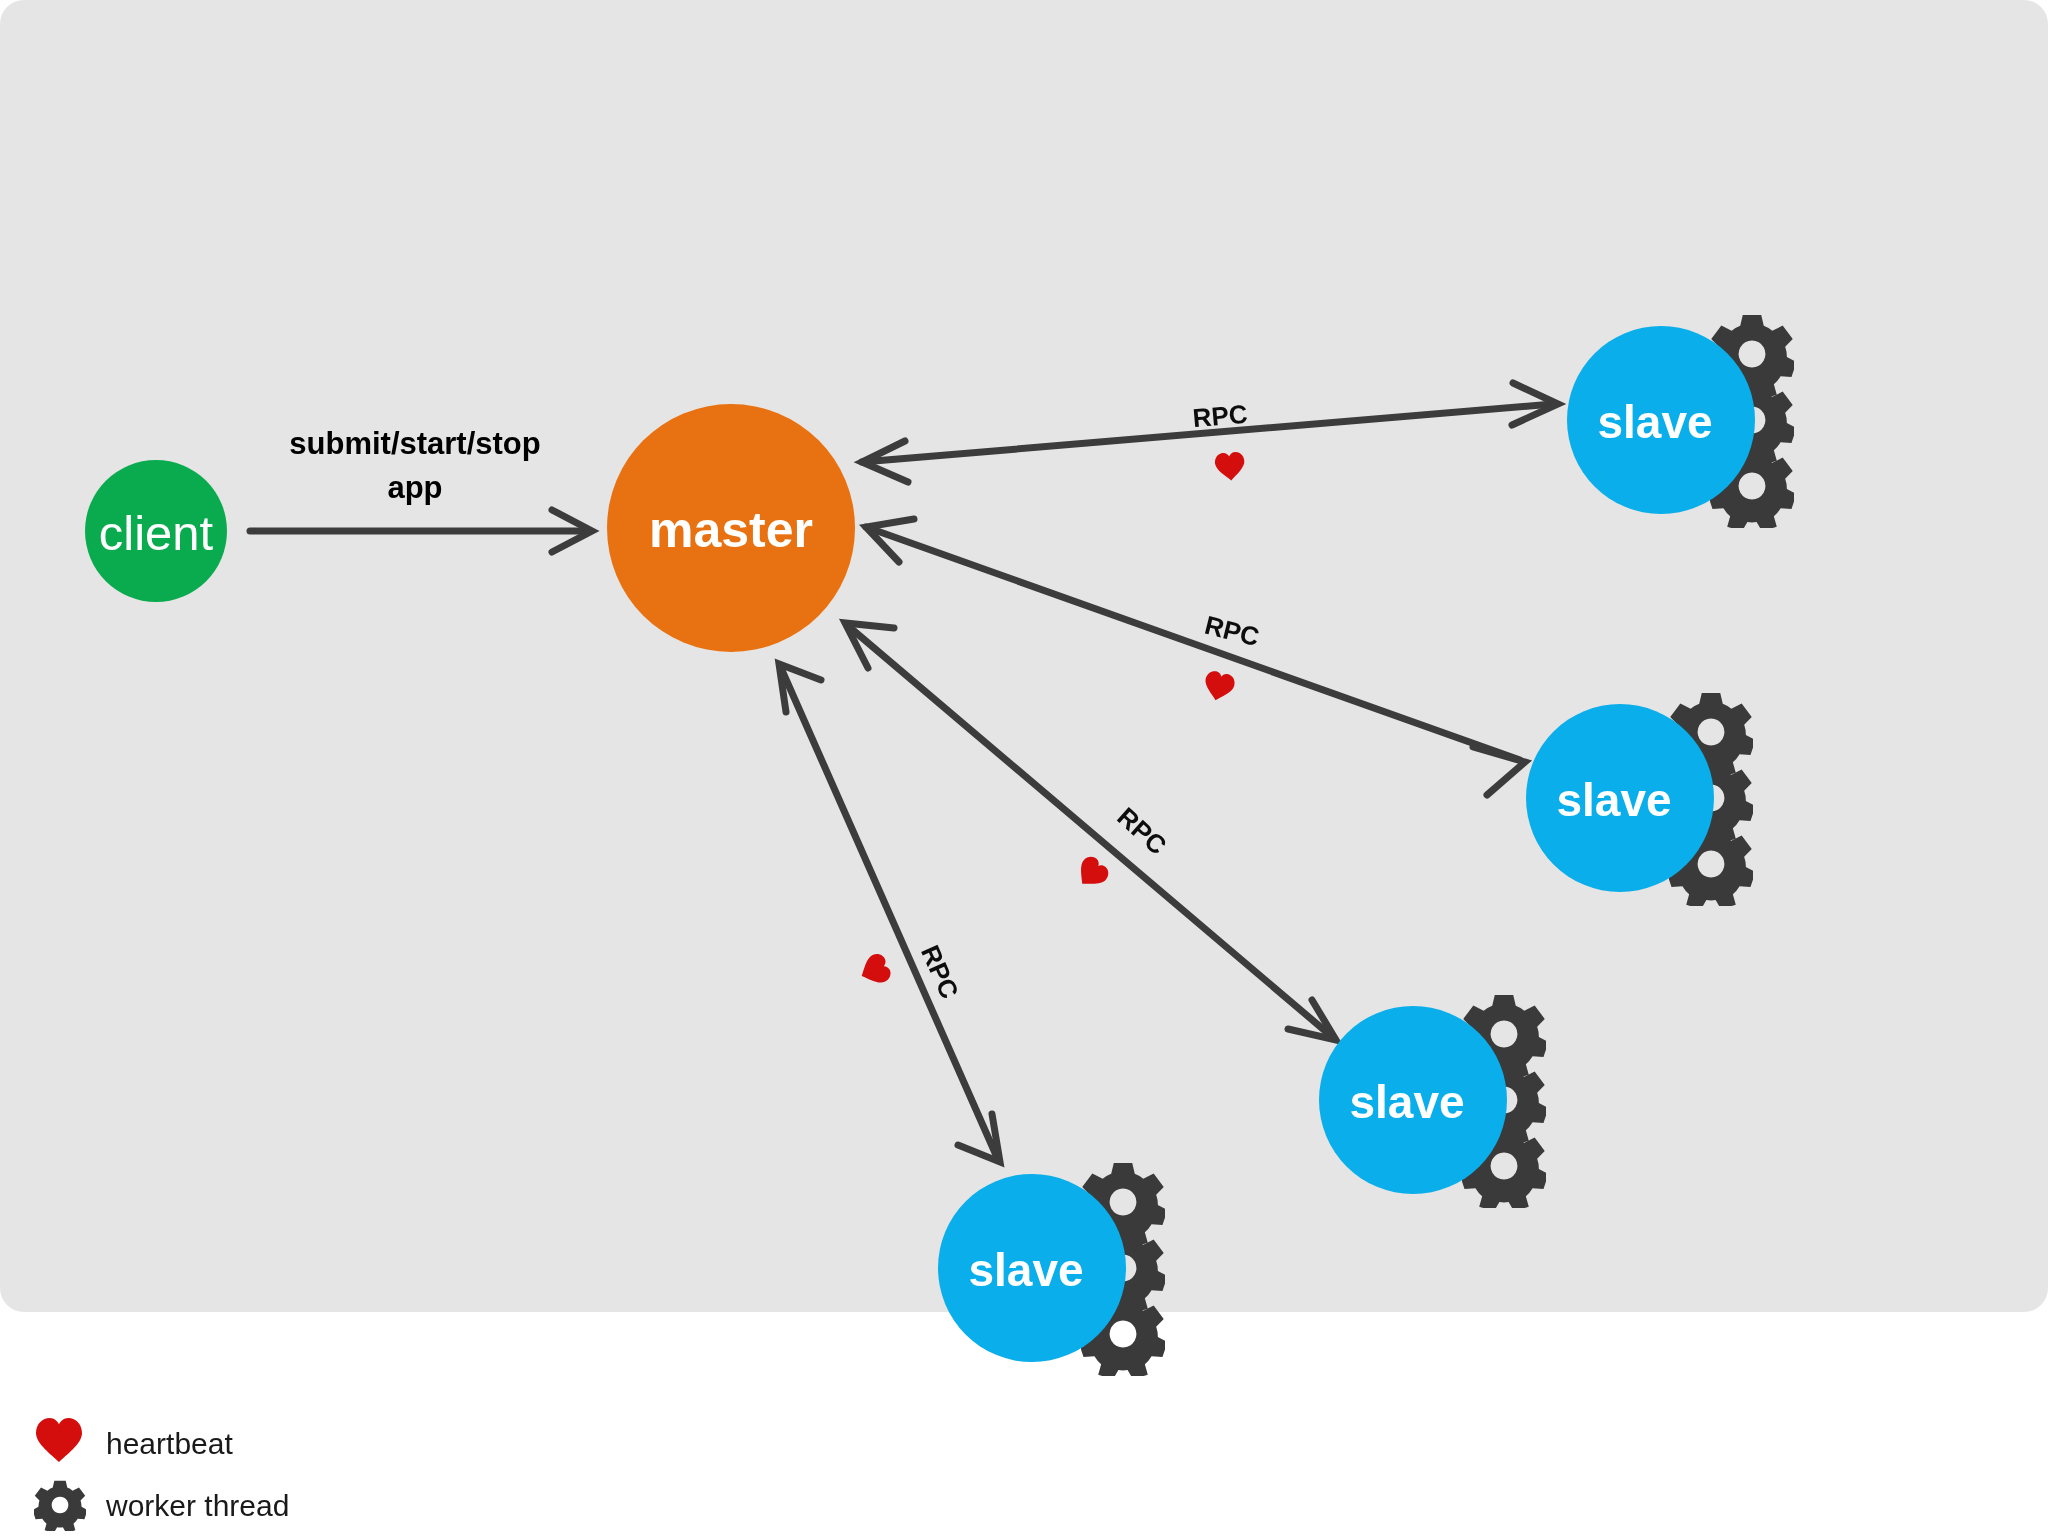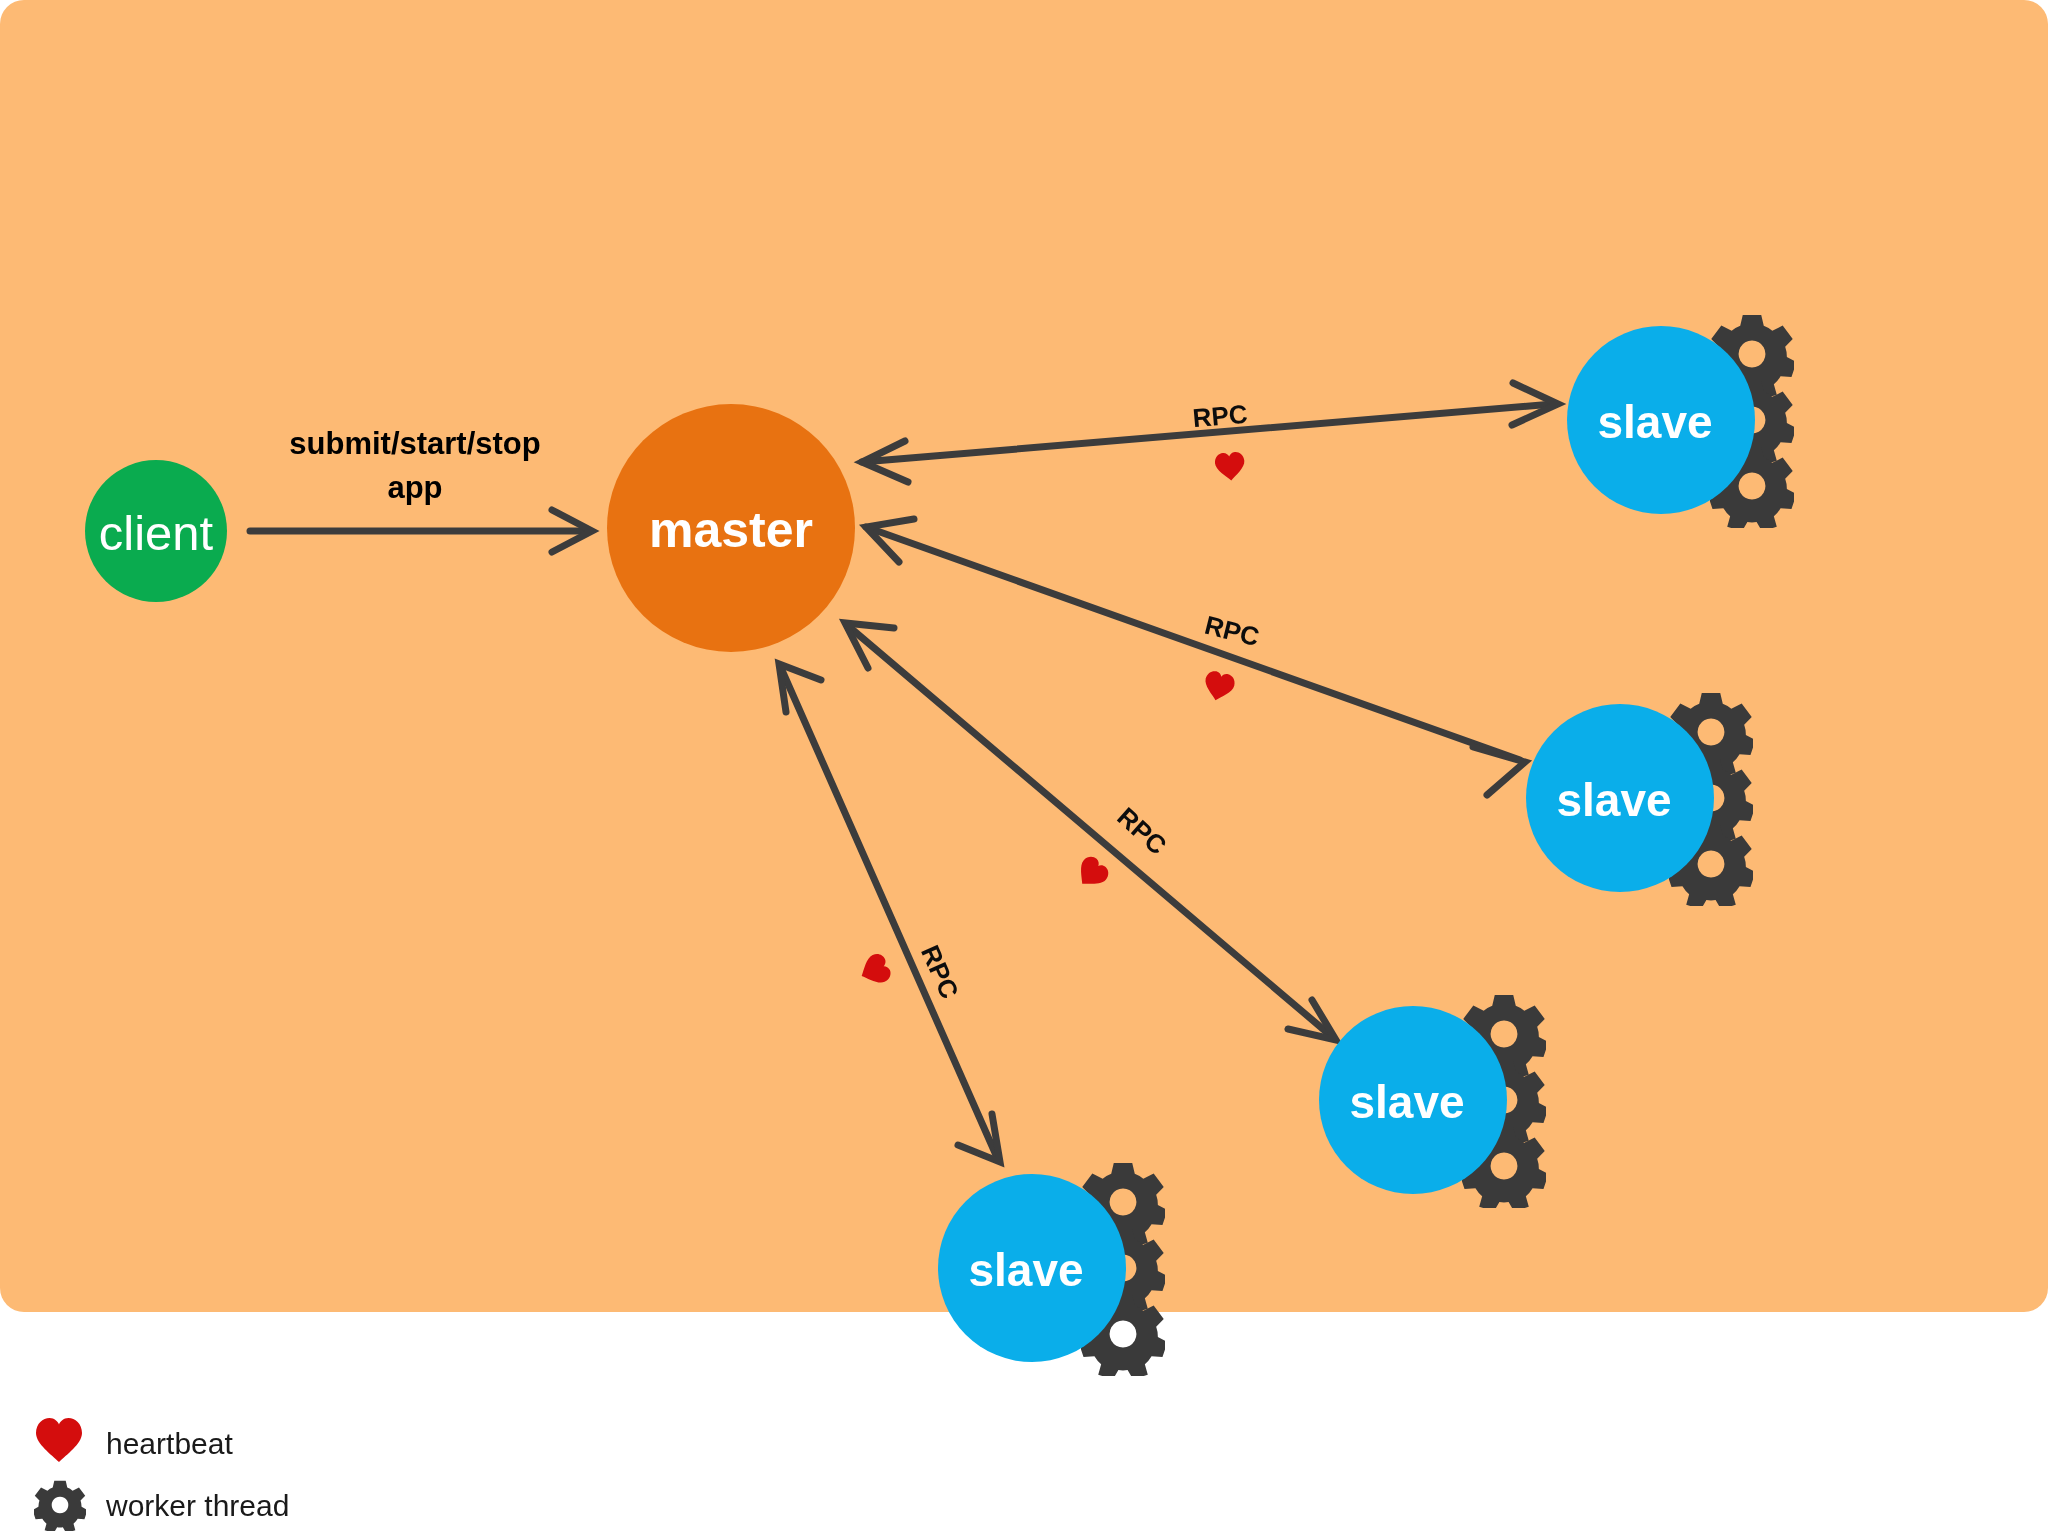--- a/index.html
+++ b/index.html
@@ -10,21 +10,21 @@
   body {
     width: 2048px;
     height: 1536px;
     font-family: "Liberation Sans", sans-serif;
     overflow: hidden;
   }
   #canvas {
     position: relative;
     width: 2048px;
     height: 1312px;
-    background: #fdba74;
+    background: #e5e5e5;
     border-radius: 24px;
   }
   #diagram-svg {
     position: absolute;
     top: 0;
     left: 0;
     width: 2048px;
     height: 1536px;
   }
   .node-label {

